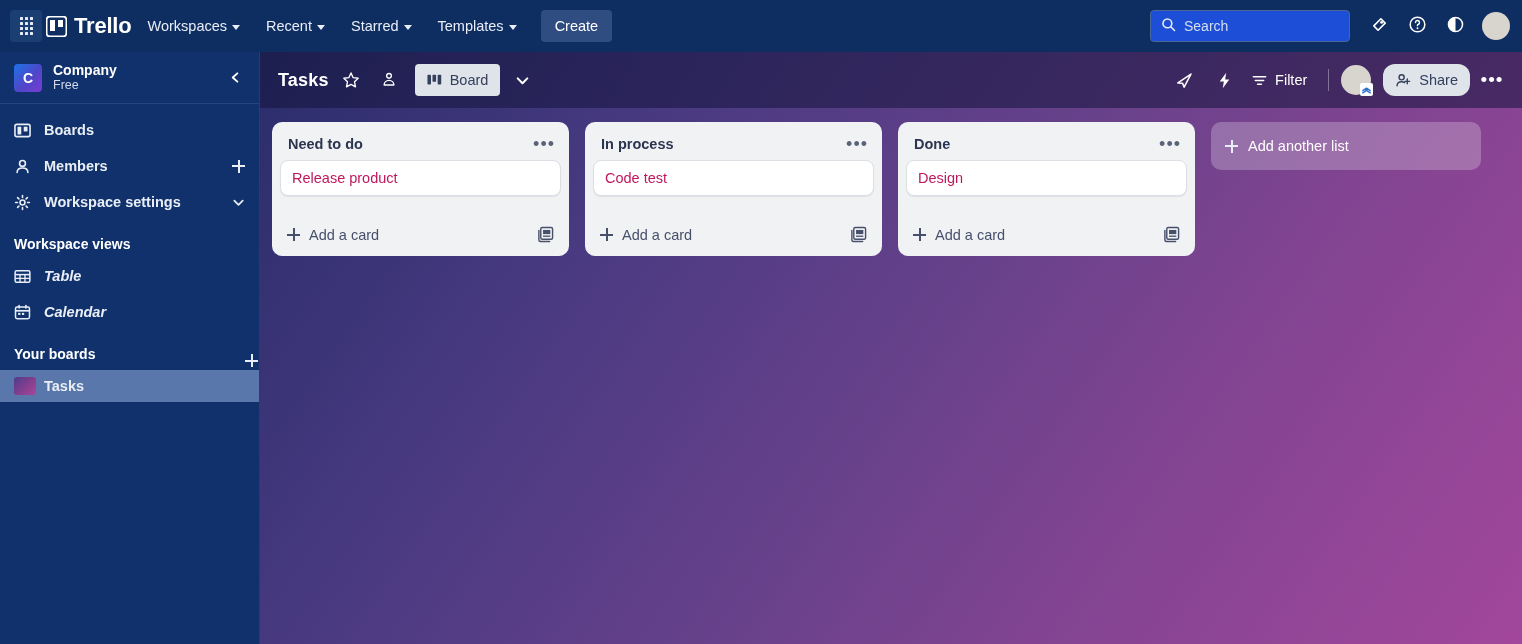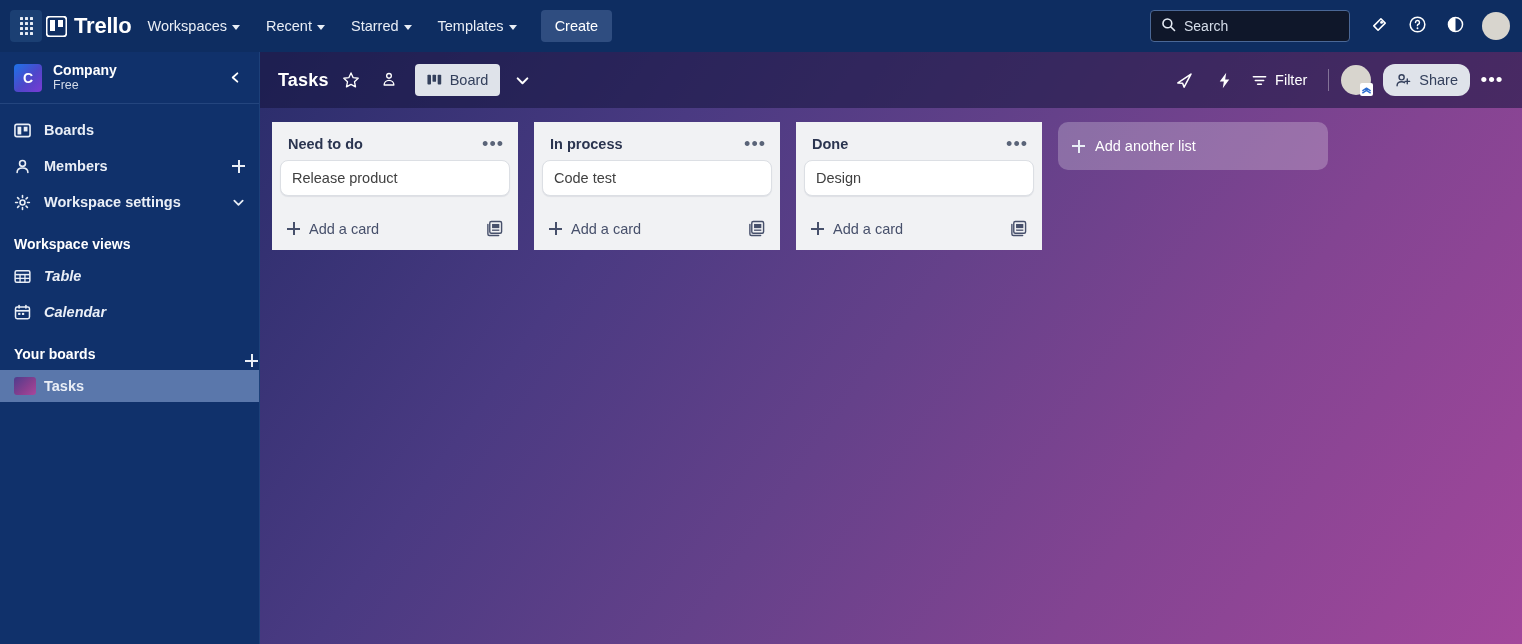--- a/index.html
+++ b/index.html
@@ -57,21 +57,21 @@
     margin-left: 14px; background: #2f4d80; color: #fff;
     font-size: 14.5px; padding: 8px 14px; border-radius: 4px;
     cursor: pointer; border: none; font-family: inherit;
   }
 
   .topnav-right {
     margin-left: auto; display: flex; align-items: center; gap: 4px;
   }
   .searchbox {
     width: 200px; height: 32px; border: 1px solid #4a6796;
-    border-radius: 4px; background: #0f172a;
+    border-radius: 4px; background: #1d4ed8;
     display: flex; align-items: center; gap: 8px;
     padding: 0 10px; cursor: text; margin-right: 8px;
   }
   .searchbox .ph { color: #d6deea; font-size: 14px; }
 
   .icon-btn {
     width: 34px; height: 34px; border-radius: 4px;
     display: flex; align-items: center; justify-content: center;
     cursor: pointer;
   }
@@ -198,36 +198,36 @@
     display: flex; align-items: center; justify-content: center;
     color: #fff; font-size: 19px; cursor: pointer; letter-spacing: 1px;
   }
 
   
   .lists {
     display: flex; align-items: flex-start; gap: 16px;
     padding: 14px 0 0 12px;
   }
   .list {
-    width: 246px; background: #f1f2f4; border-radius: 0;
+    width: 297px; background: #f1f2f4; border-radius: 10px;
     padding: 8px 8px 6px 8px; flex-shrink: 0;
   }
   .list-head {
     display: flex; align-items: center;
     padding: 6px 6px 8px 8px;
   }
   .list-title { color: #2b3550; font-size: 14.5px; font-weight: bold; }
   .list-menu {
     margin-left: auto; color: #5a6478; font-size: 18px;
     cursor: pointer; line-height: 10px; letter-spacing: 1px;
   }
   .card {
     background: #fff; border: 1px solid #dcdfe4; border-radius: 8px;
-    padding: 9px 11px; color: #404040; font-size: 14.5px;
-    margin-bottom: 16px; cursor: pointer;
+    padding: 9px 11px; color: #be185d; font-size: 14.5px;
+    margin-bottom: 22px; cursor: pointer;
     box-shadow: 0 1px 1px rgba(9,30,66,.08);
   }
   .add-card-row {
     display: flex; align-items: center;
     padding: 8px 7px 7px 7px; color: #47506b; font-size: 14.5px;
     cursor: pointer; border-radius: 6px;
   }
   .add-card-row .plus-dark {
     position: relative; width: 13px; height: 13px; margin-right: 9px;
   }

